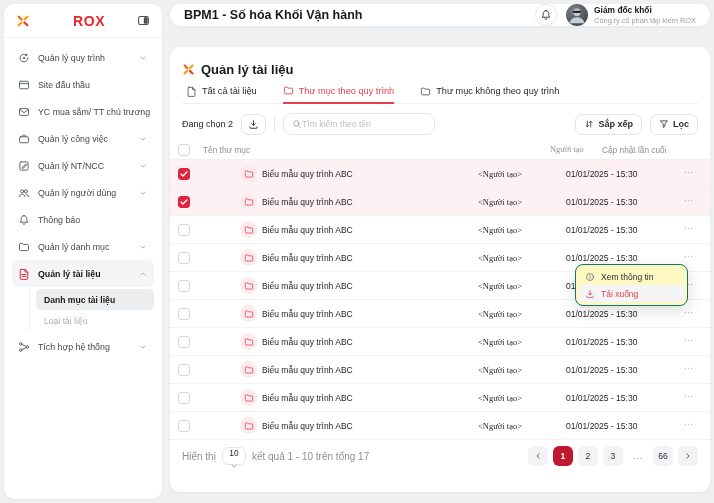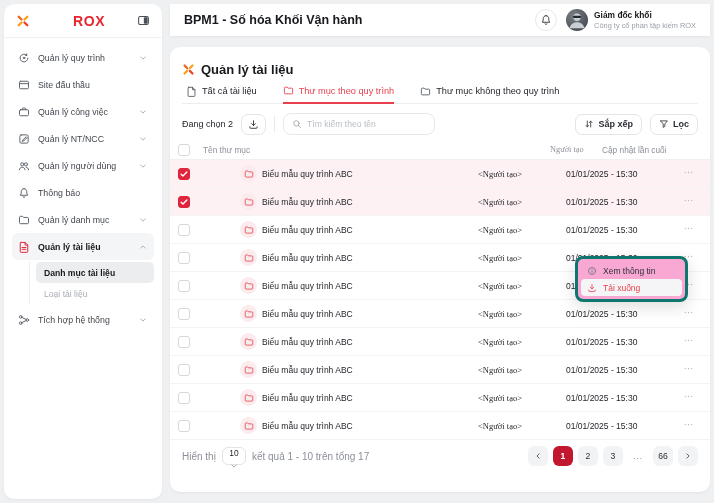--- a/index.html
+++ b/index.html
@@ -30,22 +30,22 @@
   .menu-item .chev{margin-left:auto;color:#9aa0a8;}
   .menu-item.active{background:#f4f5f7;color:#17191c;font-weight:bold;}
   .menu-item.active .icon.mi{color:#e0243c;}
   .chev.up svg{transform:rotate(180deg);}
   .submenu{margin:2px 0 2px 17px;border-left:1px solid #eceef0;padding-left:6px;}
   .submenu-item{height:21px;display:flex;align-items:center;font-size:8.6px;color:#a9aeb5;
     padding:0 8px;border-radius:5px;cursor:pointer;white-space:nowrap;}
   .submenu-item.selected{background:#ecedef;color:#17191c;font-weight:bold;}
 
   
-  .topbar{position:absolute;left:170px;top:4px;width:540px;height:32px;background:#fff;
-    border-radius:0;display:flex;align-items:center;padding:0 14px;
+  .topbar{position:absolute;left:170px;top:4px;width:540px;height:22px;background:#fff;
+    border-radius:11px;display:flex;align-items:center;padding:0 14px;
     box-shadow:0 1px 3px rgba(20,24,31,.05);}
   .tb-title{font-size:12.5px;font-weight:bold;color:#17191c;}
   .tb-right{margin-left:auto;display:flex;align-items:center;gap:9px;}
   .bell-btn{width:22px;height:22px;border:1px solid #e7e9ec;border-radius:50%;
     display:flex;align-items:center;justify-content:center;color:#3c4046;cursor:pointer;background:#fff;}
   .user{display:flex;align-items:center;gap:6px;cursor:pointer;}
   .avatar{width:22px;height:22px;border-radius:50%;
     background:radial-gradient(circle at 35% 30%, #7a7f87, #3a3d42);overflow:hidden;}
   .user-texts{line-height:1.25;}
   .user-name{font-size:8.4px;font-weight:bold;color:#17191c;}
@@ -63,21 +63,21 @@
   .tab.active{color:#e8414d;border-bottom:2px solid #e8414d;margin-bottom:-1px;}
   .tab.active .icon{color:#e8414d;}
 
   .toolbar{margin:8px 0 4px;height:24px;display:flex;align-items:center;gap:8px;}
   .sel-count{font-size:9px;color:#23262b;white-space:nowrap;}
   .tool-btn{display:flex;align-items:center;justify-content:center;gap:4px;height:21px;
     border:1px solid #e2e4e8;border-radius:7px;background:#fff;color:#2b2f34;cursor:pointer;
     font-size:9px;font-weight:bold;font-family:inherit;}
   .dl-btn{width:25px;}
   .v-div{width:1px;height:16px;background:#e6e8eb;}
-  .search-box{display:flex;align-items:center;gap:5px;width:152px;height:22px;
+  .search-box{display:flex;align-items:center;width:152px;height:22px;
     border:1px solid #e6e8eb;border-radius:8px;padding:0 8px;color:#9aa0a8;}
   .search-box input{border:none;outline:none;width:100%;font-size:8.6px;font-family:inherit;color:#23262b;}
   .search-box input::placeholder{color:#b9bec5;}
   .toolbar .spacer{flex:1;}
   .sort-btn{padding:0 8px;}
   .filter-btn{padding:0 8px;}
 
   
   .thead,.trow{display:flex;align-items:center;margin:0 -12px;padding:0 16px 0 8px;}
   .thead{height:20px;border-bottom:1px solid #eef0f2;color:#8b9098;font-size:8.3px;}
@@ -90,22 +90,22 @@
   .c-dots{width:18px;flex:none;display:flex;justify-content:flex-end;color:#b9bec5;}
   .checkbox{width:12px;height:12px;border:1px solid #d6d9de;border-radius:3px;background:#fff;
     display:inline-flex;align-items:center;justify-content:center;cursor:pointer;}
   .checkbox.checked{background:#e0243c;border-color:#e0243c;color:#fff;}
   .folder-badge{width:17px;height:17px;border-radius:50%;background:#fcebed;color:#e04556;
     display:inline-flex;align-items:center;justify-content:center;}
   .dots-btn{color:#b9bec5;cursor:pointer;}
   .hdr-name-label{margin-left:-1px;}
 
   
-  .context-menu{position:absolute;left:575px;top:256px;width:113px;background:#f9a8d4;
-    border:3px solid #0f766e;border-radius:8px;padding:3px;
+  .context-menu{position:absolute;left:575px;top:264px;width:113px;background:#fef9c3;
+    border:1px solid #0f766e;border-radius:8px;padding:3px;
     box-shadow:0 5px 16px rgba(20,24,31,.14);z-index:5;}
   .cm-item{display:flex;align-items:center;gap:6px;height:17px;padding:0 6px;border-radius:4px;
     font-size:8.5px;color:#2b2f34;cursor:pointer;white-space:nowrap;}
   .cm-item .icon{color:#6b7078;}
   .cm-item.highlight{background:#f5f5f7;color:#e8414d;}
   .cm-item.highlight .icon{color:#e8414d;}
 
   
   .pagination{height:26px;margin-top:3px;display:flex;align-items:center;gap:6px;}
   .pg-label,.pg-result{font-size:10px;color:#8b9098;white-space:nowrap;}
@@ -161,20 +161,29 @@
         </span>
       </div>
       <div class="menu-item">
         <span class="icon i12 mi">
           <svg viewBox="0 0 16 16" fill="none" stroke="currentColor" stroke-width="1.3" stroke-linecap="round" stroke-linejoin="round">
             <rect x="2" y="3" width="12" height="10" rx="1.5"></rect>
             <path d="M2 6.2h12"></path>
           </svg>
         </span>
         <span>Site đấu thầu</span>
+      </div>
+      <div class="menu-item">
+        <span class="icon i12 mi">
+          <svg viewBox="0 0 16 16" fill="none" stroke="currentColor" stroke-width="1.3" stroke-linecap="round" stroke-linejoin="round">
+            <rect x="2" y="3.5" width="12" height="9" rx="1.5"></rect>
+            <path d="M2.5 4.5L8 9l5.5-4.5"></path>
+          </svg>
+        </span>
+        <span>YC mua sắm/ TT chủ trương</span>
       </div>
       <div class="menu-item">
         <span class="icon i12 mi">
           <svg viewBox="0 0 16 16" fill="none" stroke="currentColor" stroke-width="1.3" stroke-linecap="round" stroke-linejoin="round">
             <rect x="2" y="5" width="12" height="8" rx="1.5"></rect>
             <path d="M5.6 5V3.9a1.2 1.2 0 0 1 1.2-1.2h2.4a1.2 1.2 0 0 1 1.2 1.2V5"></path>
           </svg>
         </span>
         <span>Quản lý công việc</span>
         <span class="icon i10 chev">

